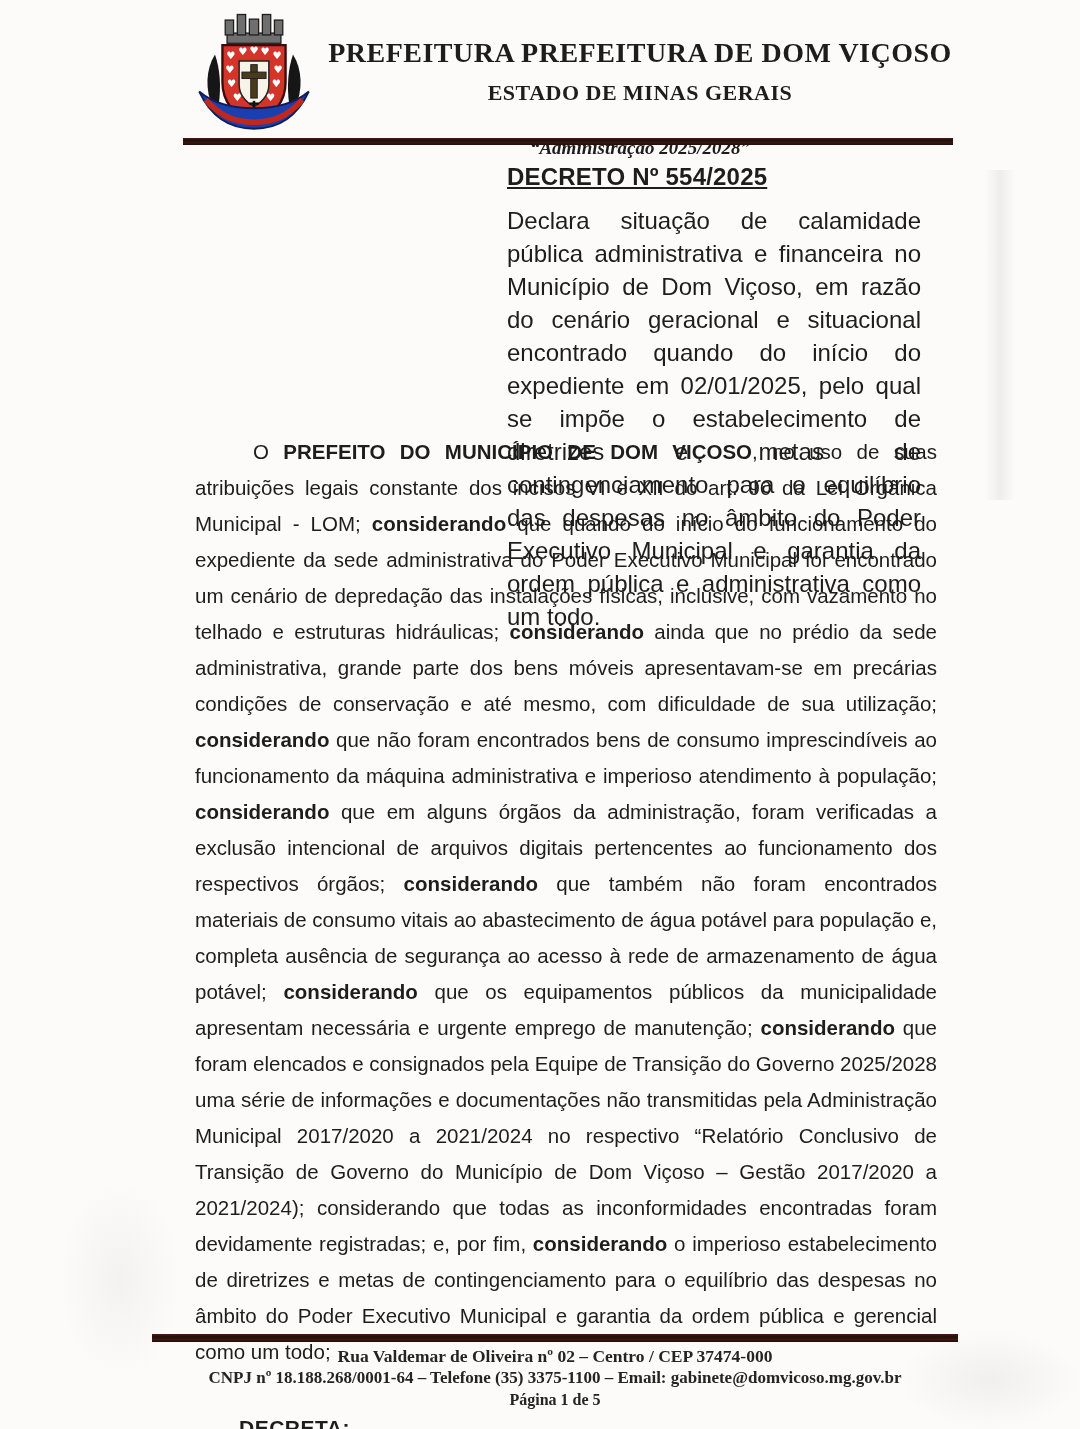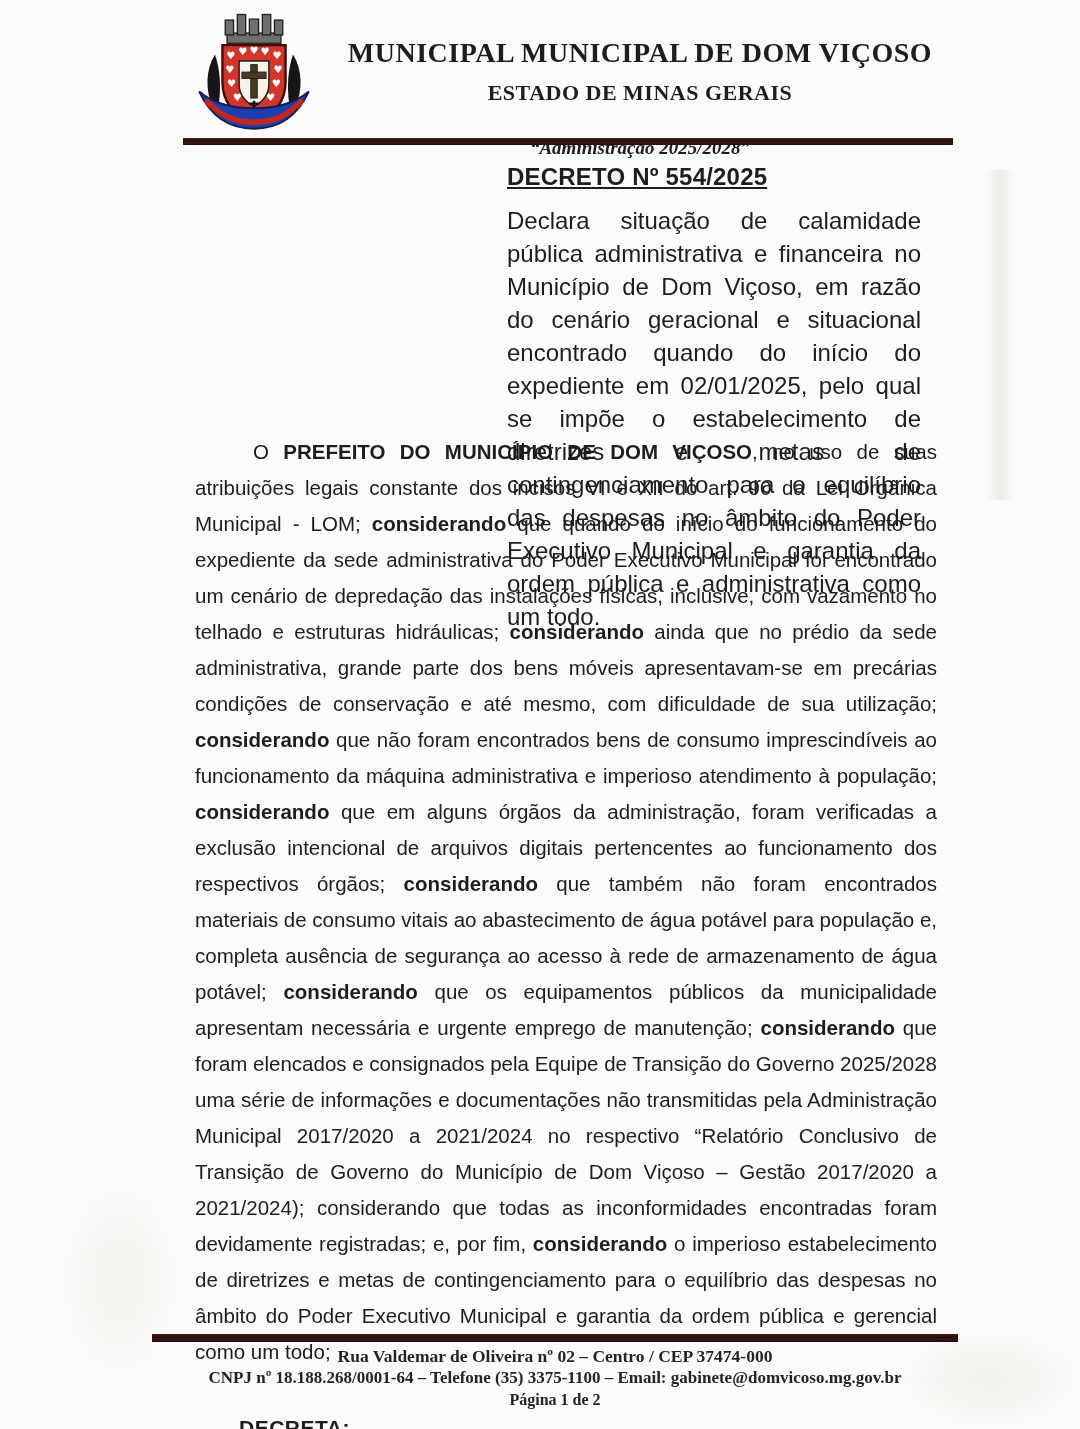--- a/index.html
+++ b/index.html
@@ -105,21 +105,21 @@
       <path d="M67,110 q8,9 16,0"></path>
       <line x1="70" y1="103" x2="80" y2="103"></line>
     </g>
 
     <path d="M16,90 C29,118 50,130 75,130 C100,130 121,118 134,90
              C121,101 100,108 75,108 C50,108 29,101 16,90 Z" fill="#1d3fae" stroke="#0e1d55" stroke-width="2"></path>
     <path d="M23,99 C39,117 55,123 75,123 C95,123 111,117 127,99" stroke="#c2271d" stroke-width="6" fill="none"></path>
   </svg>
 
   <div class="header-text">
-    <div class="header-title">MUNICIPAL MUNICIPAL DE DOM VIÇOSO</div>
+    <div class="header-title">PREFEITURA PREFEITURA DE DOM VIÇOSO</div>
     <div class="header-subtitle">ESTADO DE MINAS GERAIS</div>
     <div class="header-admin">“Administração 2025/2028”</div>
   </div>
 
   <div class="rule rule-top"></div>
 
   <div class="decree-block">
     <h1 class="decree-title">DECRETO Nº 554/2025</h1>
     <p class="decree-summary">Declara situação de calamidade pública administrativa e financeira no Município de Dom Viçoso, em razão do cenário geracional e situacional encontrado quando do início do expediente em 02/01/2025, pelo qual se impõe o estabelecimento de diretrizes e metas de contingenciamento para o equilíbrio das despesas no âmbito do Poder Executivo Municipal e garantia da ordem pública e administrativa como um todo.</p>
   </div>
@@ -131,16 +131,16 @@
 
     <p class="article">Art. 1º. Fica autorizada a aquisição de bens e a contratação de serviços em caráter emergencial imprescindíveis ao funcionamento da sede administrativa e demais órgãos que compõe a Administração Direta do Poder Executivo Municipal.</p>
 
   </div>
 
   <div class="rule rule-bottom"></div>
 
   <div class="footer">
     <div class="footer-line1">Rua Valdemar de Oliveira nº 02 – Centro / CEP 37474-000</div>
     <div class="footer-line2">CNPJ nº 18.188.268/0001-64 – Telefone (35) 3375-1100 – Email: gabinete@domvicoso.mg.gov.br</div>
-    <div class="footer-line3">Página 1 de 2</div>
+    <div class="footer-line3">Página 1 de 5</div>
   </div>
 
 </div>
 
 </body></html>

